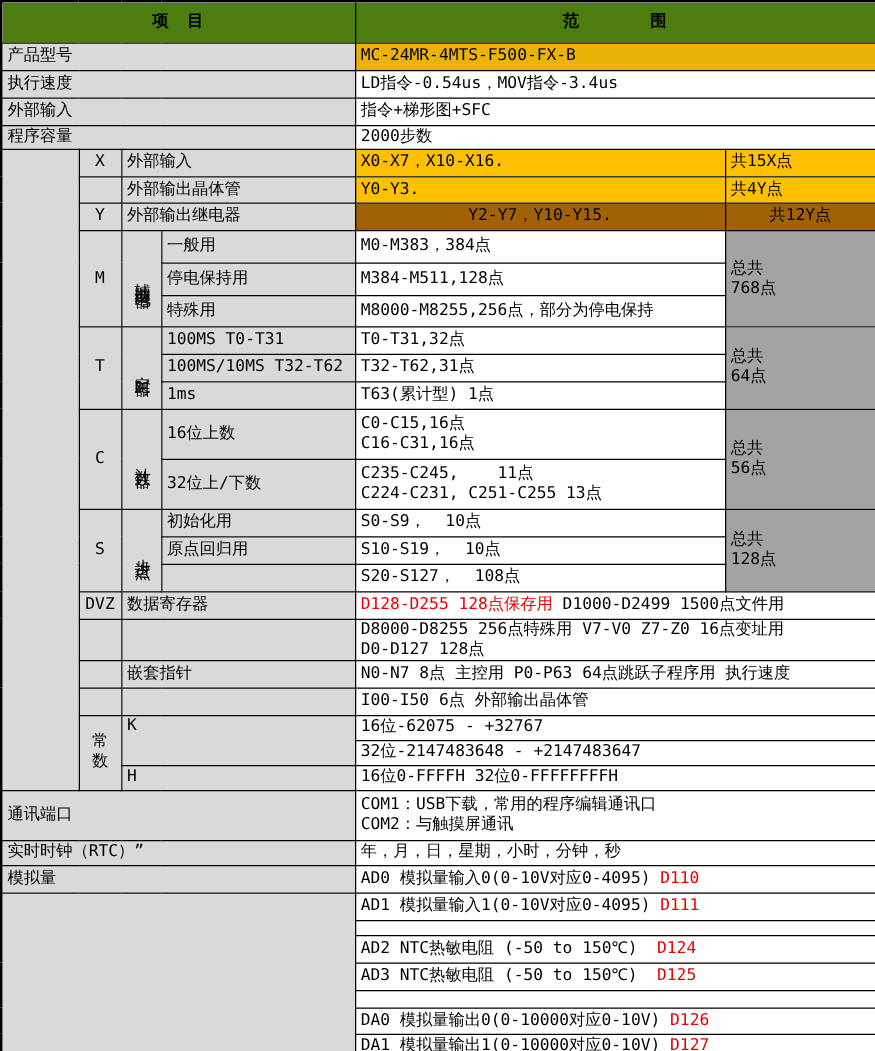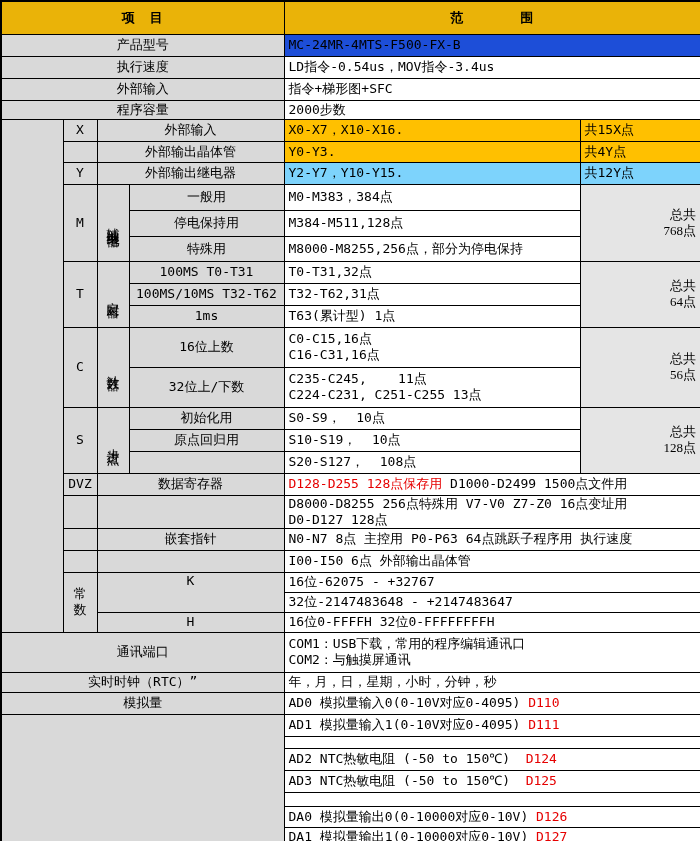--- a/index.html
+++ b/index.html
@@ -1,29 +1,29 @@
 <!DOCTYPE html>
 <html><head>
 <meta charset="utf-8">
 <style>
   html,body{margin:0;padding:0;background:#fff;}
   #sheet{width:700px;height:841px;border-collapse:collapse;table-layout:fixed;
          border:2px solid #000;
          font-family:"DejaVu Sans Mono","Liberation Mono",monospace;}
   #sheet td{border:1px solid #000;padding:0 4px;font-size:13px;line-height:16px;
             overflow:hidden;vertical-align:middle;color:#000;}
-  td.hdr{background:#eab308;font-size:20px;font-weight:bold;text-align:center;
+  td.hdr{background:#4d7c0f;font-size:20px;font-weight:bold;text-align:center;
          letter-spacing:1px;padding:0;}
-  td.lab{background:#d9d9d9;text-align:center;}
+  td.lab{background:#d9d9d9;text-align:left;}
   td.code{background:#d9d9d9;text-align:center;padding:0 1px;}
   td.val{background:#fff;text-align:left;white-space:pre;}
-  td.grn{background:#1d4ed8;white-space:pre;}
+  td.grn{background:#eab308;white-space:pre;}
   td.org{background:#ffc000;white-space:pre;}
-  td.org2{background:#7dd3fc;white-space:pre;}
-  td.tot{background:#e5e5e5;text-align:right;white-space:pre-line;line-height:17px;font-family:Liberation Serif, serif;}
+  td.org2{background:#a16207;white-space:pre;text-align:center;}
+  td.tot{background:#a3a3a3;text-align:left;white-space:pre-line;line-height:17px;}
   td.h2l{line-height:20px;}
   .vert{display:inline-block;writing-mode:vertical-rl;text-orientation:upright;
         letter-spacing:2px;line-height:1;}
   .red{color:#e60000;}
 </style>
 </head>
 <body>
 
 <table id="sheet">
   <colgroup>

